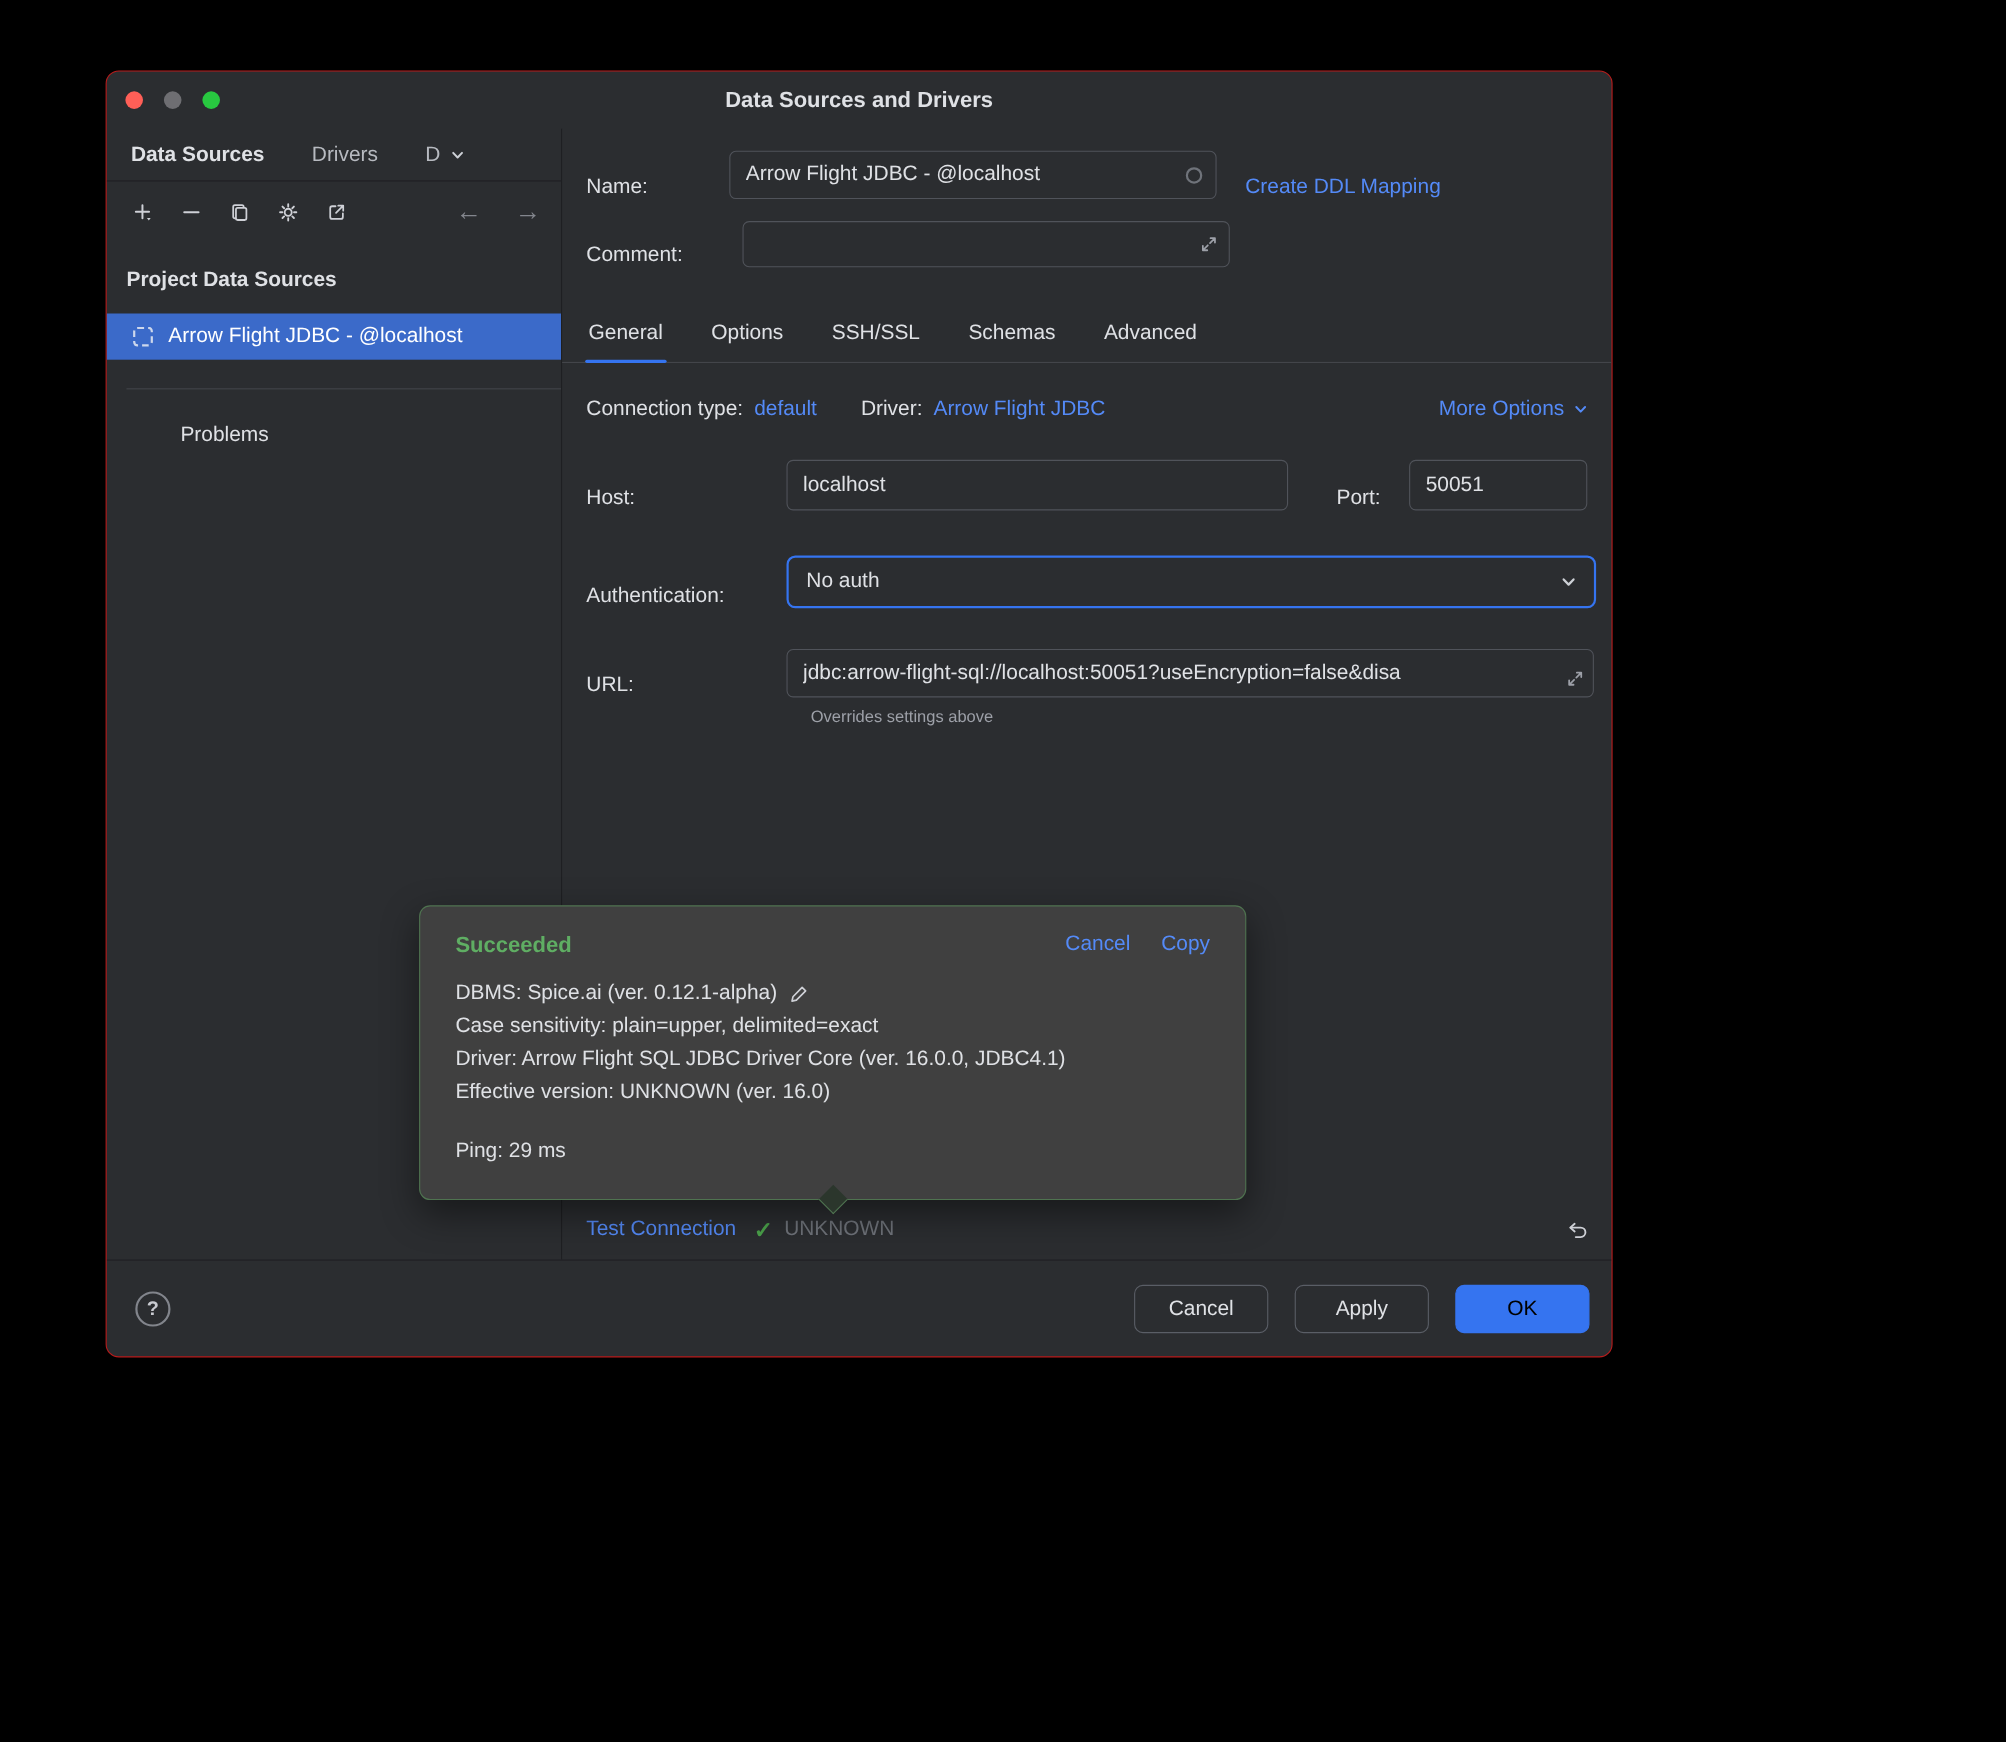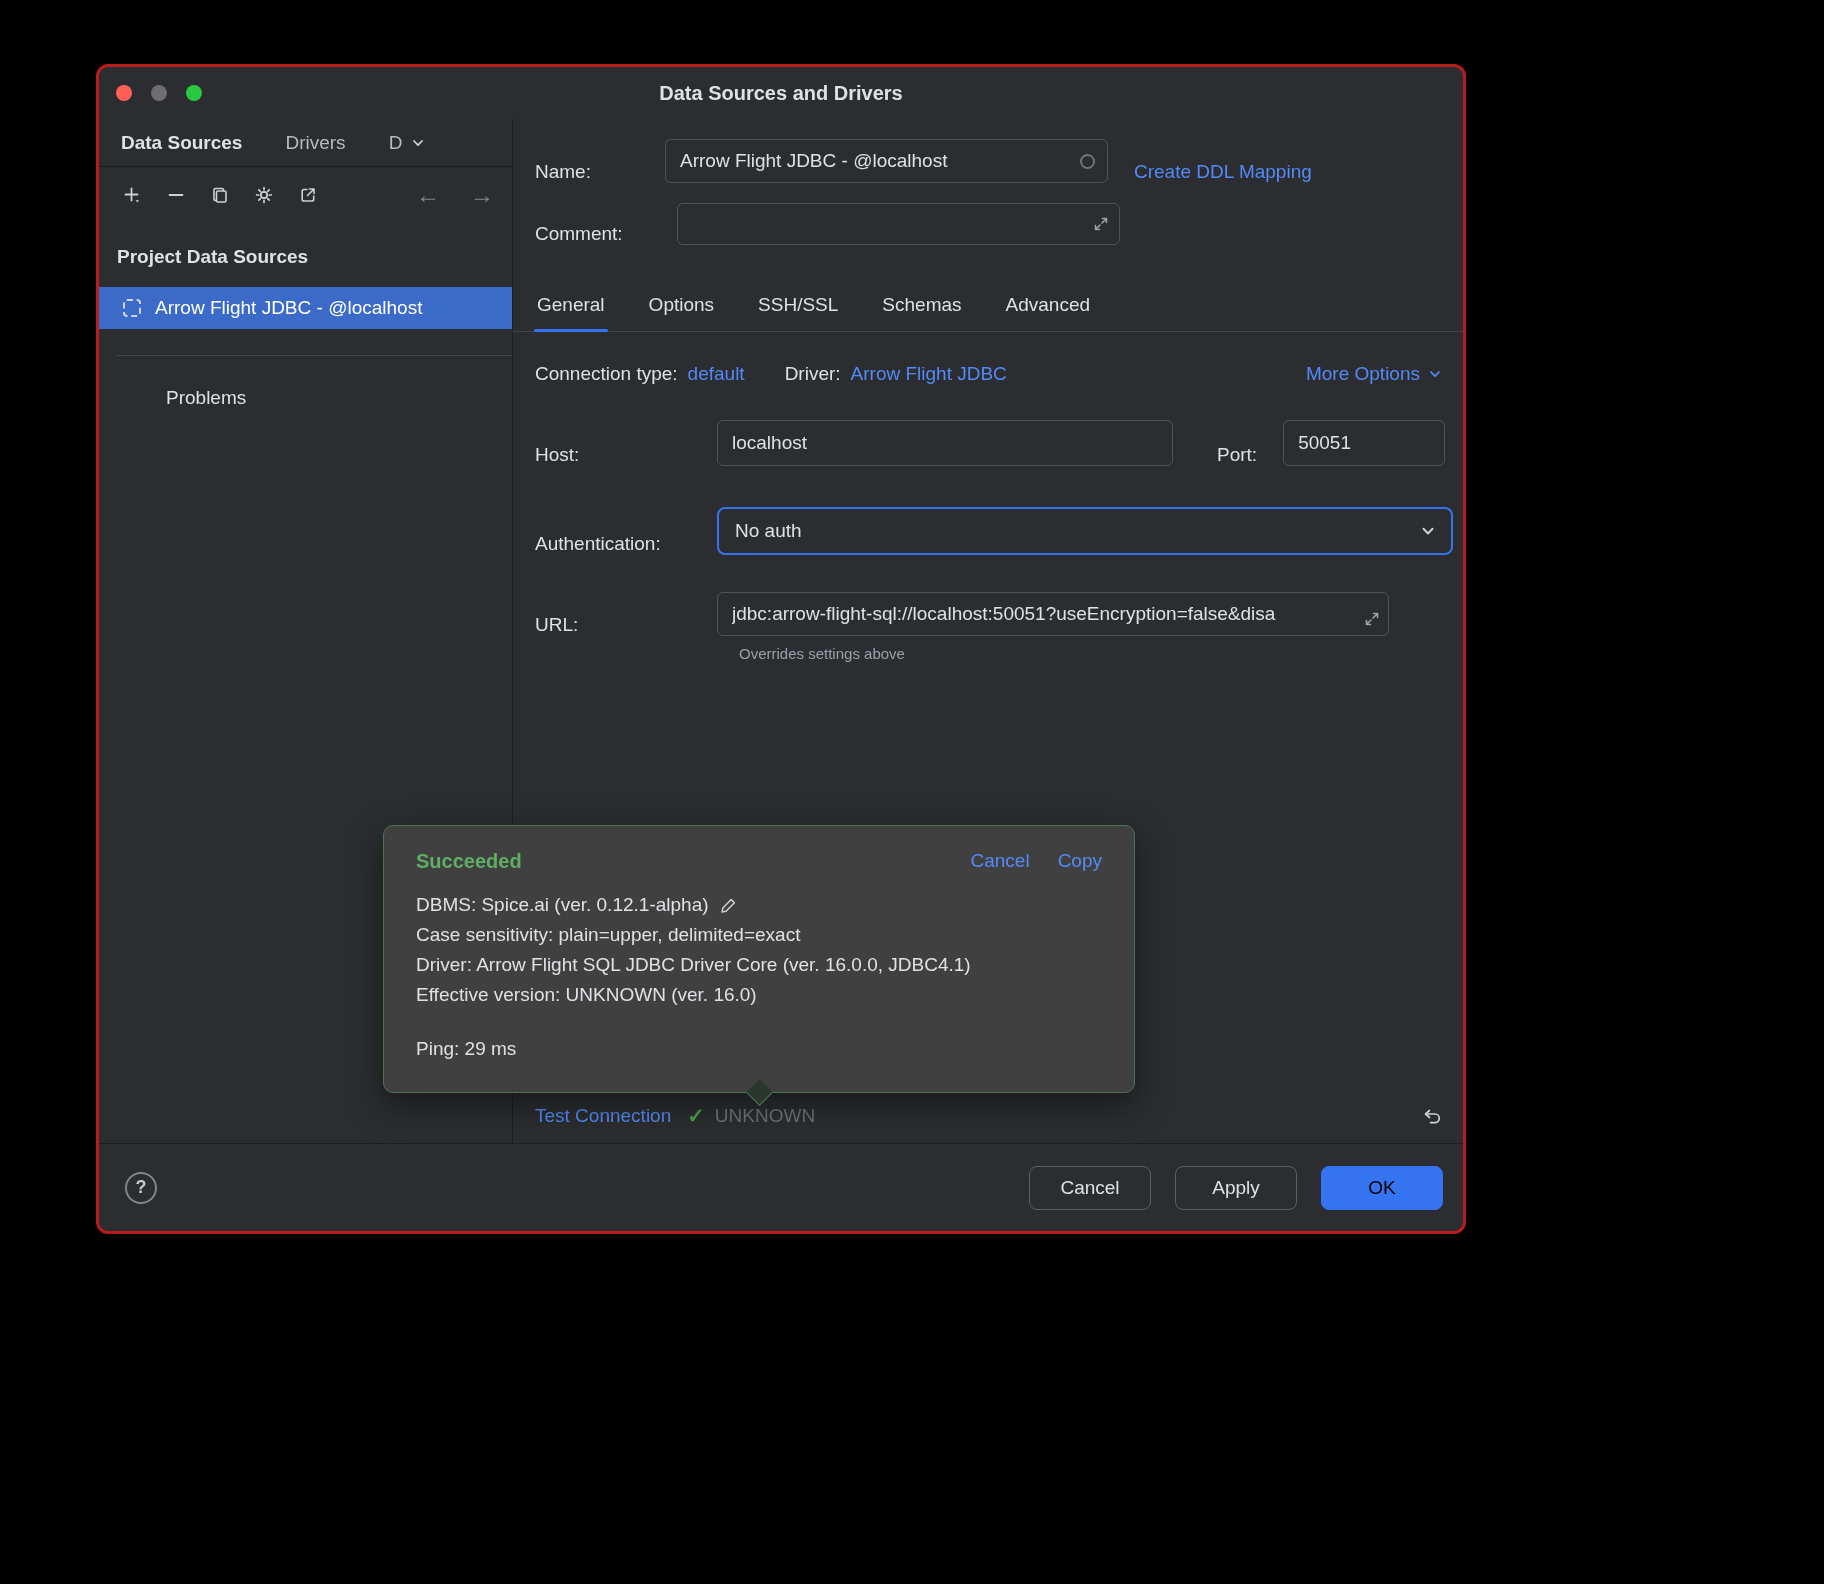--- a/index.html
+++ b/index.html
@@ -5,21 +5,21 @@
   * { margin:0; padding:0; box-sizing:border-box; }
   html,body { background:#000; }
   .screen {
     position:relative; width:1824px; height:1584px; background:#000;
     font-family:"Liberation Sans", sans-serif; overflow:hidden;
   }
   .dialog {
     position:absolute; left:96px; top:64px; width:1370px; height:1170px;
     background:#2b2d30; border-radius:12px; color:#dfe1e5; font-size:19px;
     box-shadow:0 30px 90px rgba(0,0,0,.75); overflow:hidden;
-    border:3px solid #b91c1c;
+    border:1px solid #b91c1c;
   }
   
   .titlebar { position:absolute; top:0; left:0; right:0; height:52px; }
   .lights { position:absolute; left:17px; top:18px; display:flex; gap:19px; }
   .light { width:16px; height:16px; border-radius:50%; }
   .light.red { background:#ff5f57; }
   .light.grayl { background:#6e6e72; }
   .light.greenl { background:#28c840; }
   .title { position:absolute; inset:0; display:flex; align-items:center; justify-content:center;
            font-size:20px; font-weight:700; color:#dfe1e5; }
@@ -74,21 +74,21 @@
   .port-label { margin-left:44px; }
   .port-wrap { margin-left:26px; }
   .port-input { width:162px; height:46px; }
   .auth-row { margin-top:41px; }
   .dropdown { width:736px; height:48px; border:2px solid #3574f0; border-radius:8px; background:#2b2d30;
               display:flex; align-items:center; justify-content:space-between; padding:0 14px 0 16px; cursor:pointer; }
   .dropdown-value { font-size:19px; color:#dfe1e5; }
   .chev { color:#cdd0d6; display:flex; }
   .chev.blue { color:#548af7; }
   .url-row { margin-top:37px; }
-  .url-input { width:672px; height:44px; padding-right:40px; white-space:nowrap; overflow:hidden; }
+  .url-input { width:734px; height:44px; padding-right:40px; white-space:nowrap; overflow:hidden; }
   .url-expand { position:absolute; right:8px; bottom:8px; display:flex; cursor:pointer; }
   .note { margin:9px 12px 0 204px; padding-left:22px; font-size:15px; color:#9da0a8; }
   .test-row { position:absolute; left:0; right:0; bottom:0; height:54px; display:flex; align-items:center;
               padding:0 20px 0 22px; }
   .check { margin-left:16px; color:#4ba34b; font-size:21px; font-weight:700; }
   .unknown { margin-left:10px; color:#6f737a; font-size:19px; }
   .revert { margin-left:auto; display:flex; cursor:pointer; }
   
   .popup { position:absolute; left:284px; top:758px; width:752px; height:268px; z-index:5;
            background:#404040; border:1px solid #4f7350; border-radius:10px; padding:22px 32px;

